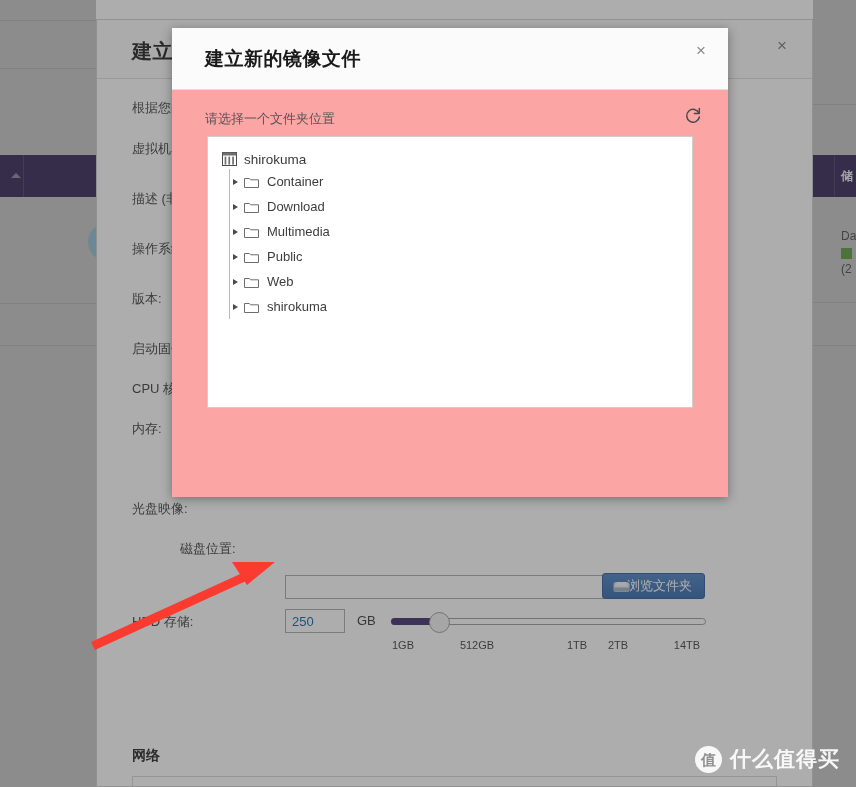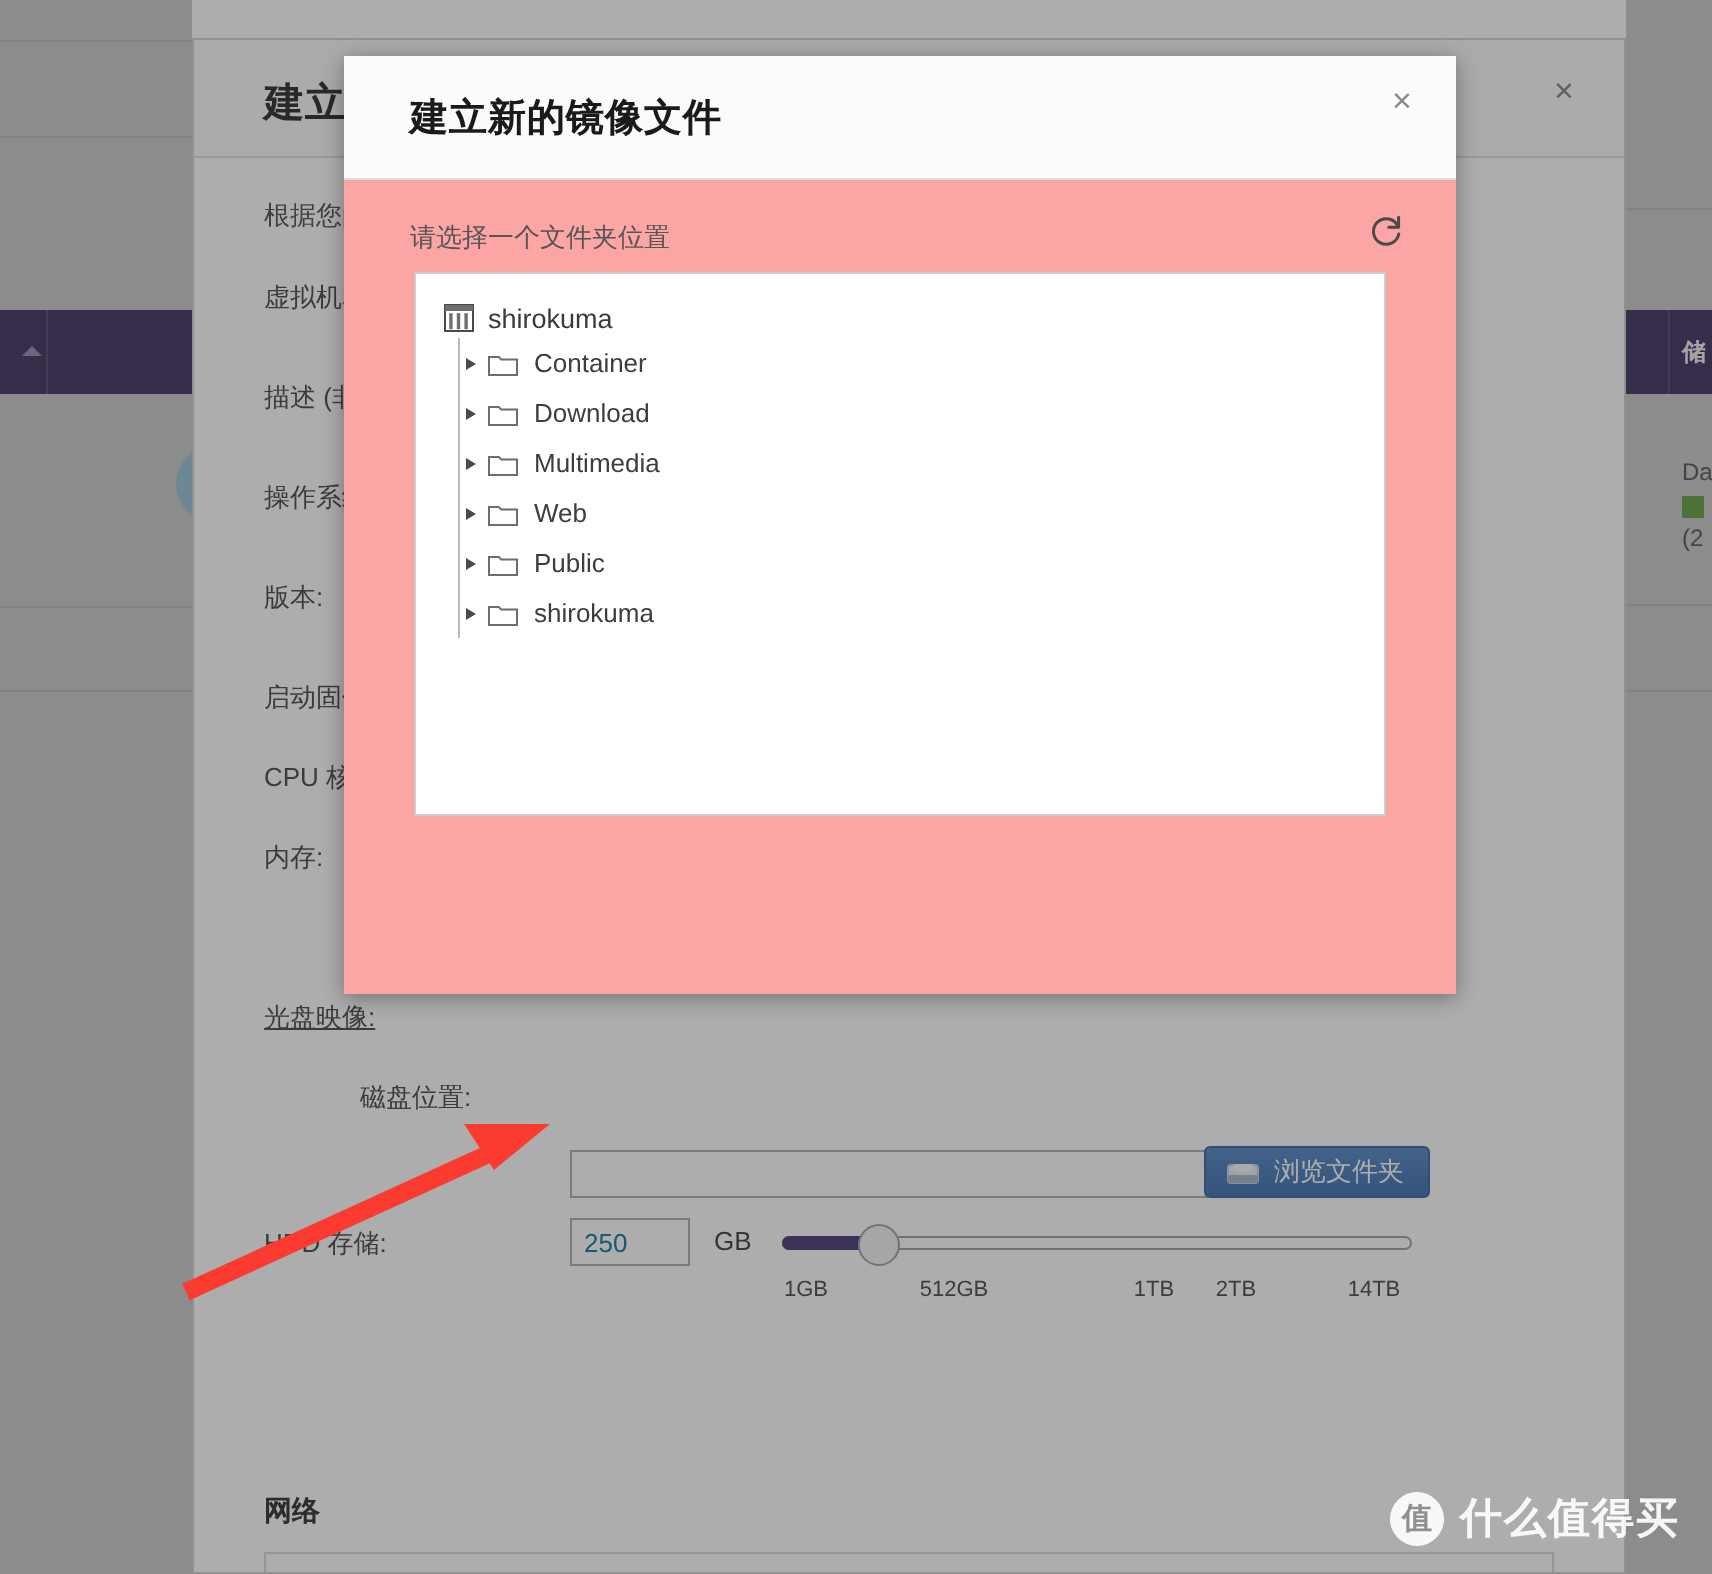--- a/index.html
+++ b/index.html
@@ -163,21 +163,21 @@
   .w-browse-btn {
     position: absolute;
     box-sizing: border-box;
     background: linear-gradient(#4a7fc1, #2f66ad);
     border: 1px solid #2b5b99;
     border-radius: 3px;
     color: #ffffff;
     font-size: 13px;
     height: 26px;
     line-height: 24px;
-    padding: 0 12px 0 34px;
+    padding: 0 12px 0 24px;
     cursor: pointer;
     white-space: nowrap;
   }
   .w-browse-btn .folder-ic {
     position: absolute;
     left: 10px;
     top: 7px;
     width: 17px;
     height: 12px;
   }
@@ -458,21 +458,21 @@
     <div id="wizard-body">
       <div class="w-intro">根据您的需求设置虚拟机。</div>
 
       <div class="w-row" style="top:61px;">虚拟机名称:</div>
       <div class="w-row" style="top:111px;">描述 (非必填):</div>
       <div class="w-row" style="top:161px;">操作系统:</div>
       <div class="w-row" style="top:211px;">版本:</div>
       <div class="w-row" style="top:261px;">启动固件:</div>
       <div class="w-row" style="top:301px;">CPU 核心数:</div>
       <div class="w-row" style="top:341px;">内存:</div>
-      <div class="w-row" style="top:421px;text-decoration:underline;">光盘映像:</div>
+      <div class="w-row" style="top:421px;">光盘映像:</div>
       <div class="w-row" style="top:461px;margin-left:48px;">磁盘位置:</div>
 
       <input class="w-input" style="left: 188px; top: 496px; width: 319px;" value="">
       <div class="w-browse-btn" style="left:505px;top:494px;">
         <svg class="folder-ic" viewBox="0 0 17 12">
           <rect x="1" y="1.5" width="15" height="9" rx="1.5" fill="#e8edf3" stroke="#c5d0dc"></rect>
           <rect x="3.5" y="1" width="10" height="4" rx="1" fill="#f6f8fa"></rect>
           <rect x="1" y="6.5" width="15" height="4" rx="1" fill="#9fb2c6"></rect>
         </svg>
         <span>浏览文件夹</span>
@@ -556,29 +556,29 @@
             <path d="M0.5 2.5 L0.5 11.5 L14.5 11.5 L14.5 3.8 L6.6 3.8 L5.4 2.5 Z" fill="#ffffff" stroke="#6d6d6d"></path>
           </svg>
           <span class="node-label">Multimedia</span>
         </div>
 
         <div class="tree-node">
           <i class="node-arrow"></i>
           <svg class="node-folder" viewBox="0 0 15 12">
             <path d="M0.5 2.5 L0.5 11.5 L14.5 11.5 L14.5 3.8 L6.6 3.8 L5.4 2.5 Z" fill="#ffffff" stroke="#6d6d6d"></path>
           </svg>
-          <span class="node-label">Web</span>
+          <span class="node-label">Public</span>
         </div>
 
         <div class="tree-node">
           <i class="node-arrow"></i>
           <svg class="node-folder" viewBox="0 0 15 12">
             <path d="M0.5 2.5 L0.5 11.5 L14.5 11.5 L14.5 3.8 L6.6 3.8 L5.4 2.5 Z" fill="#ffffff" stroke="#6d6d6d"></path>
           </svg>
-          <span class="node-label">Public</span>
+          <span class="node-label">Web</span>
         </div>
 
         <div class="tree-node">
           <i class="node-arrow"></i>
           <svg class="node-folder" viewBox="0 0 15 12">
             <path d="M0.5 2.5 L0.5 11.5 L14.5 11.5 L14.5 3.8 L6.6 3.8 L5.4 2.5 Z" fill="#ffffff" stroke="#6d6d6d"></path>
           </svg>
           <span class="node-label">shirokuma</span>
         </div>
 

